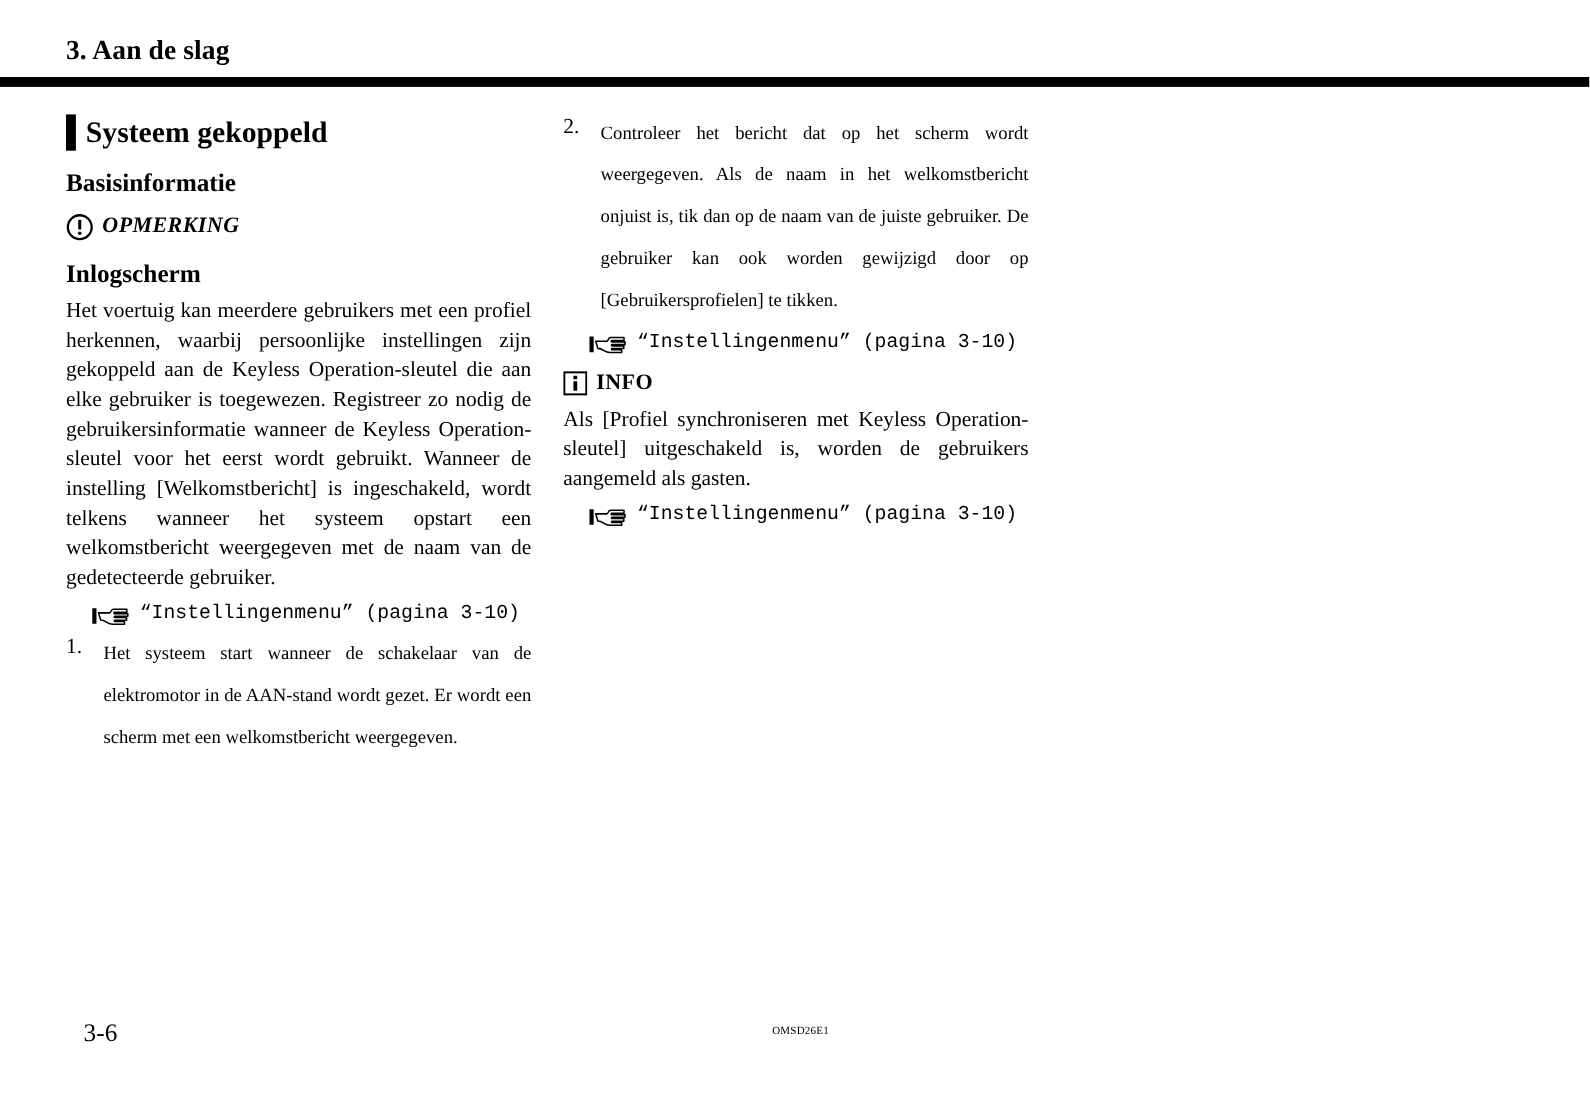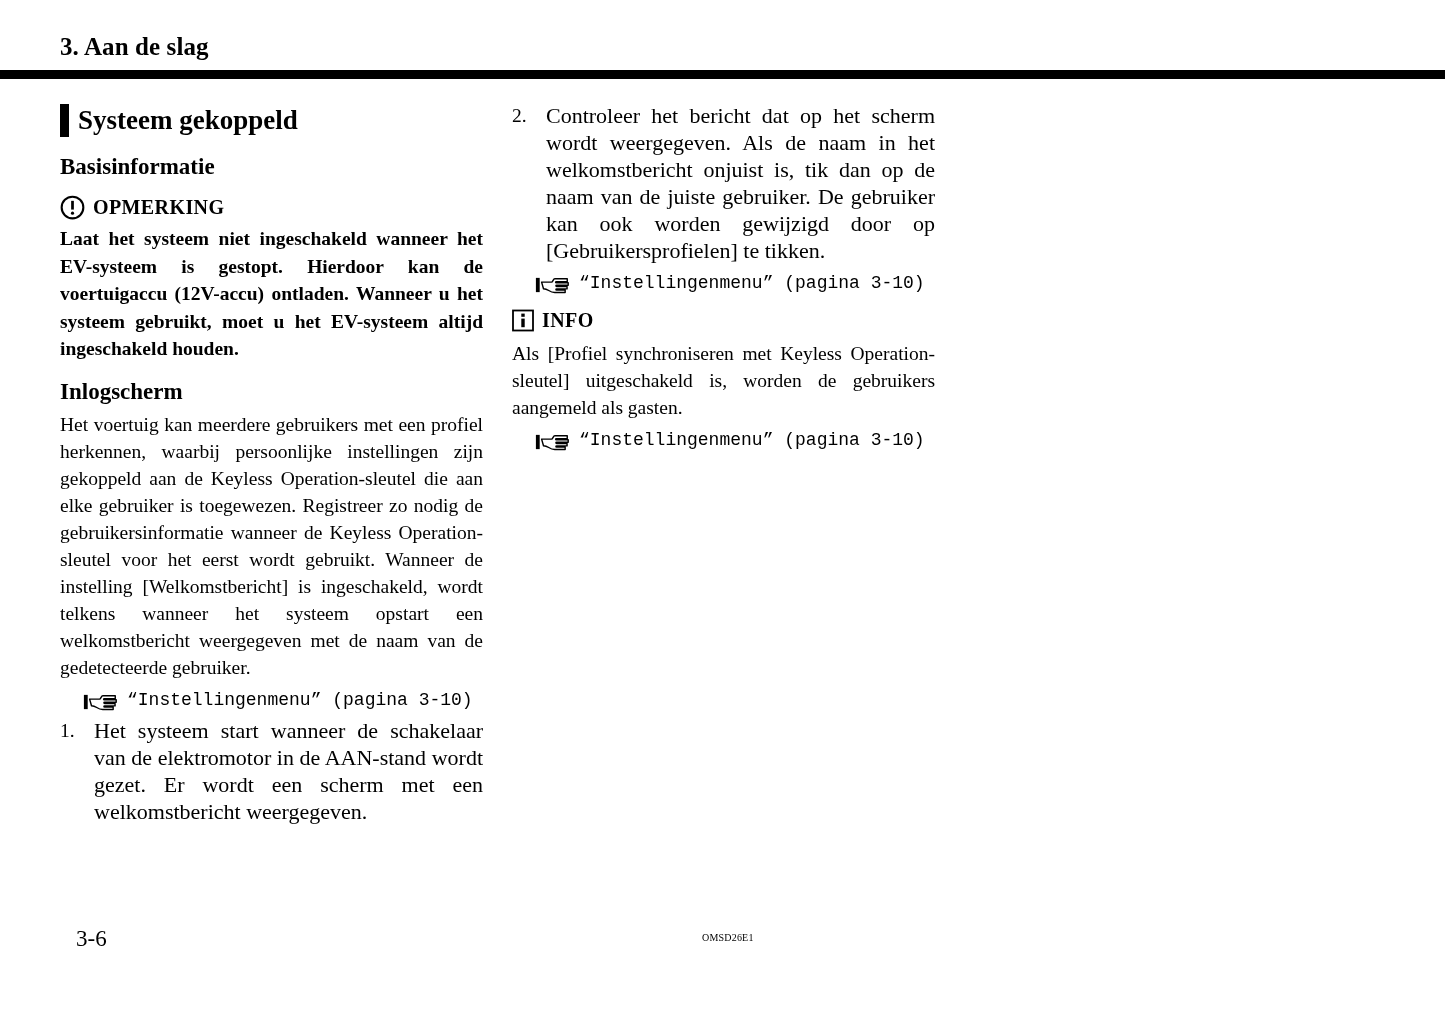--- a/index.html
+++ b/index.html
@@ -94,24 +94,25 @@
     line-height: 27px;
     margin: 0 0 2px 0;
     text-align: justify;
     text-justify: inter-word;
     hyphens: manual;
   }
 
   
   .notice-head {
     display: flex;
-    align-items: center;
+    align-items: flex-start;
     gap: 8px;
     margin: 14px 0 5px 0;
     height: 26px;
+    font-style: italic;
   }
   .icon-exclaim-circle {
     width: 25px;
     height: 25px;
     flex: 0 0 auto;
     display: block;
   }
   .notice-head-label {
     font-size: 20px;
     font-weight: bold;
@@ -174,22 +175,22 @@
   }
   .num-marker {
     flex: 0 0 auto;
     width: 34px;
     font-size: 19.5px;
     line-height: 27px;
     text-align: left;
   }
   .num-body {
     flex: 1 1 auto;
-    font-size: 22px;
-    line-height: 27px;
+    font-size: 17px;
+    line-height: 38px;
     text-align: justify;
     text-justify: inter-word;
   }
 
   
   .page-footer {
     position: absolute;
     left: 16px;
     top: 909px;
     width: 1445px;
@@ -233,21 +234,20 @@
 
     <div class="notice-head">
       <svg class="icon-exclaim-circle" viewBox="0 0 24 24">
         <circle cx="12" cy="12" r="10.4" fill="none" stroke="#000" stroke-width="2"></circle>
         <rect x="10.7" y="5.6" width="2.6" height="8.4" fill="#000"></rect>
         <circle cx="12" cy="17.4" r="1.5" fill="#000"></circle>
       </svg>
       <span class="notice-head-label">OPMERKING</span>
     </div>
 
-    <p class="notice-text">Laat het systeem niet ingeschakeld wanneer het EV-systeem is gestopt. Hierdoor kan de voertuigaccu (12V-accu) ontladen. Wanneer u het systeem gebruikt, moet u het EV-systeem altijd ingeschakeld houden.</p>
 
     <div class="sub-heading">Inlogscherm</div>
 
     <p class="body-text">Het voertuig kan meerdere gebruikers met een profiel herkennen, waarbij persoonlijke instellingen zijn gekoppeld aan de Keyless Operation-sleutel die aan elke gebruiker is toegewezen. Registreer zo nodig de gebruikersinformatie wanneer de Keyless Operation-sleutel voor het eerst wordt gebruikt. Wanneer de instelling [Welkomstbericht] is ingeschakeld, wordt telkens wanneer het systeem opstart een welkomstbericht weergegeven met de naam van de gedetecteerde gebruiker.</p>
 
     <div class="xref">
       <svg class="icon-pointing-hand" viewBox="0 0 40 23">
         <path d="M2 4 h4 v15 h-4 z" fill="#000"></path>
         <path d="M8 8.5 h10.5 c1.5 0 1.5 -3.5 3.5 -3.5 h13 v3 h-11.5
                  c-1 0 -1 1.2 0 1.2 h12.5 v2.6 h-12.2 c-1 0 -1 1.2 0 1.2

